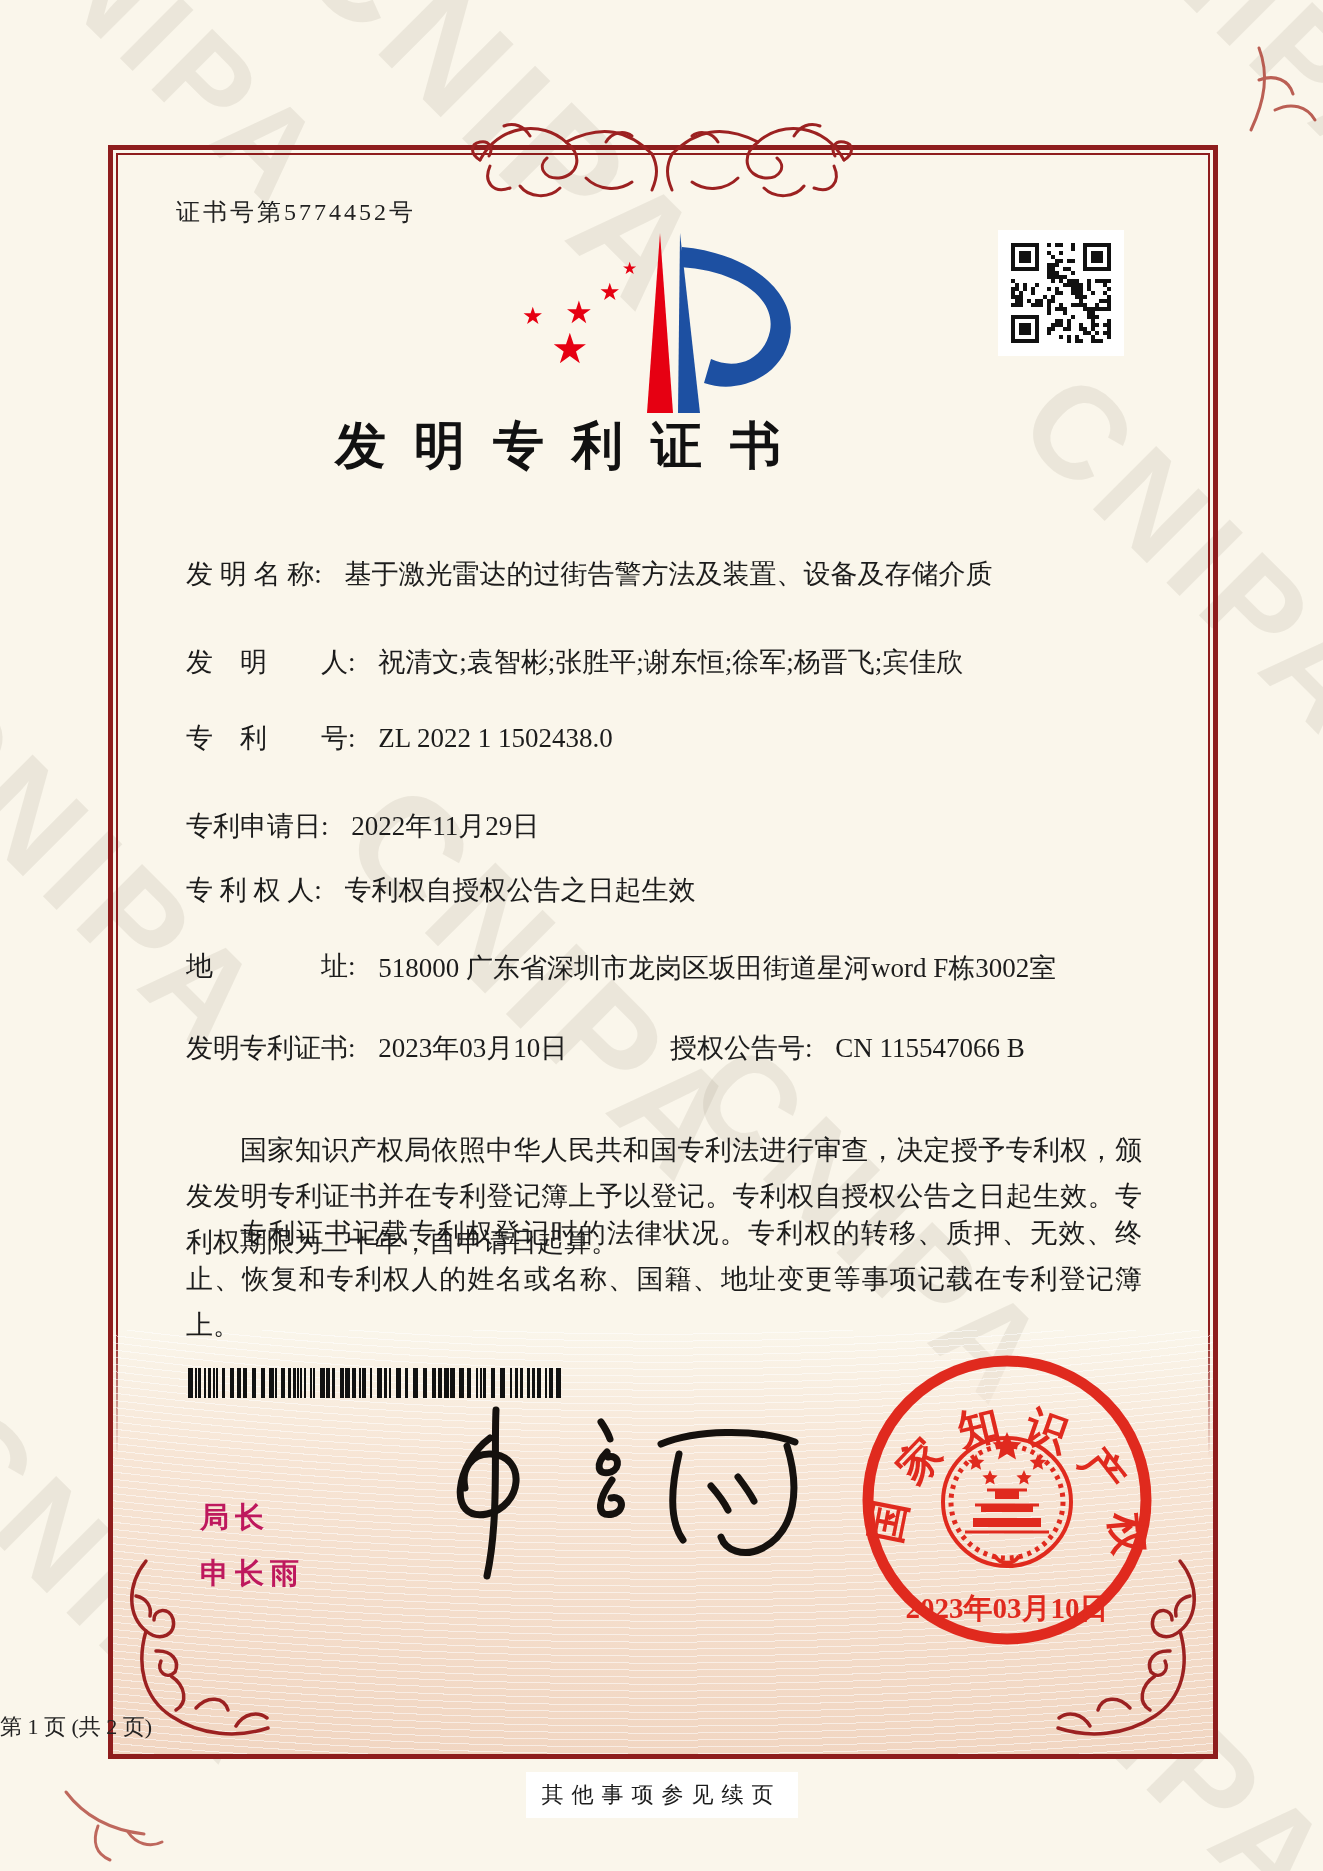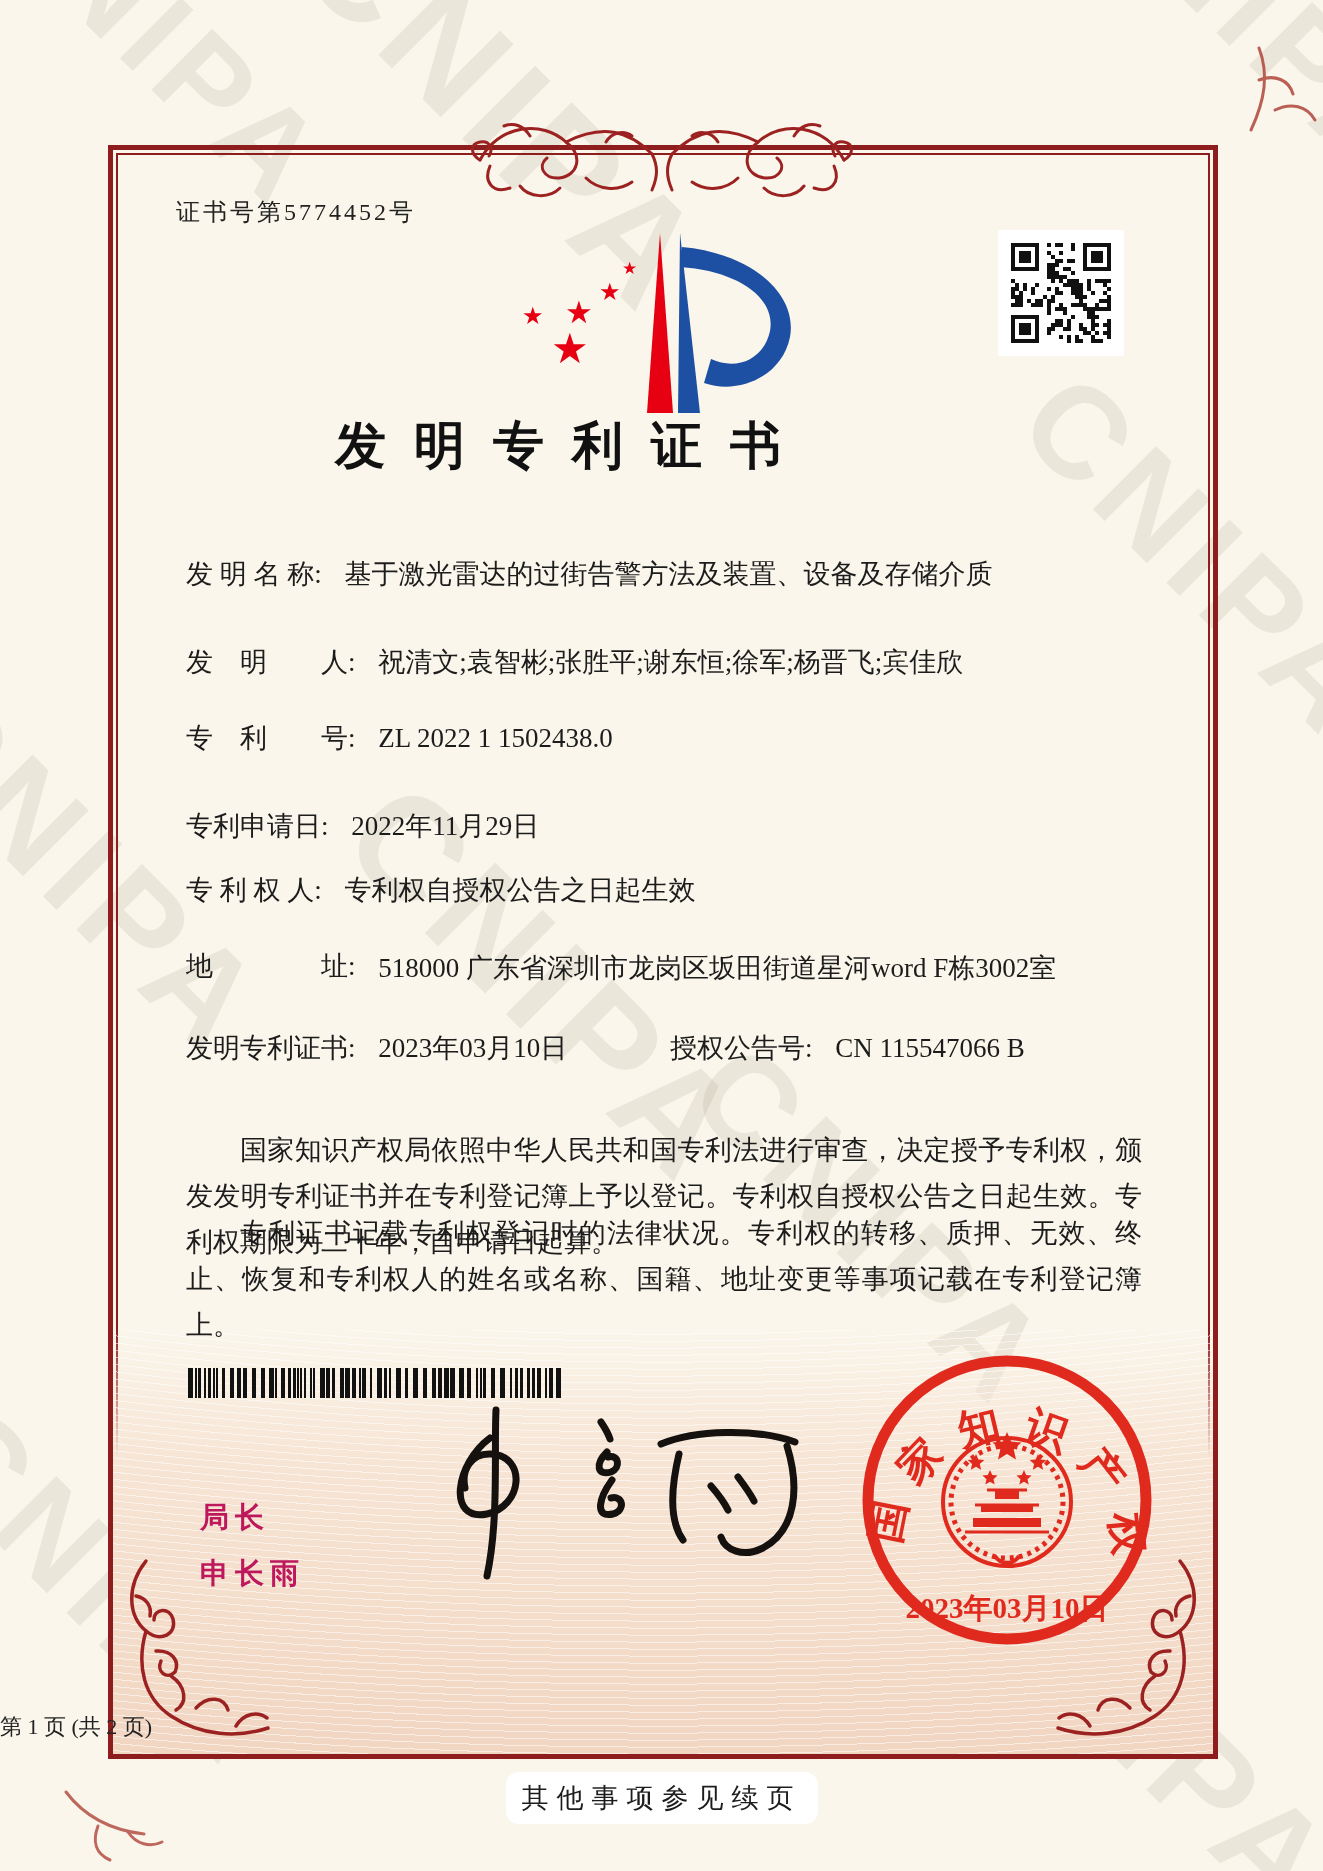--- a/index.html
+++ b/index.html
@@ -32,21 +32,21 @@
   .row .lbl{display:inline-block;}
   .row .val{margin-left:16px;}
   .addrval{white-space:normal;display:inline-block;width:800px;vertical-align:top;line-height:40px;}
   .para{position:absolute;left:186px;width:956px;font-size:27px;line-height:46px;
         color:#1c1c1c;text-indent:2em;text-align:justify;}
   .sigword{position:absolute;left:190px;font-size:29px;font-weight:600;color:#be185d;
            font-family:"Liberation Sans","DejaVu Sans",sans-serif;letter-spacing:6px;margin-left:10px;}
   .pageinfo{position:absolute;left:0;top:1712px;width:1323px;
             font-size:22px;color:#222;}
   .contnote{position:absolute;left:50%;top:1772px;transform:translateX(-50%);
-            background:#ffffff;padding:8px 16px;font-size:27px;letter-spacing:8px;color:#1c1c1c;border-radius:13px;}
+            background:#ffffff;padding:8px 16px;font-size:22px;letter-spacing:8px;color:#1c1c1c;}
   .sealdate{font-family:"Liberation Serif",serif;}
 </style>
 </head>
 <body>
 
 <span class="wm" style="left:-60px;top:-40px;font-size:125px;">CNIPA</span>
 <span class="wm" style="left:250px;top:20px;font-size:150px;">CNIPA</span>
 <span class="wm" style="left:1030px;top:-70px;font-size:130px;">CNIPA</span>
 <span class="wm" style="left:-150px;top:790px;font-size:135px;">CNIPA</span>
 <span class="wm" style="left:300px;top:900px;font-size:145px;">CNIPA</span>

